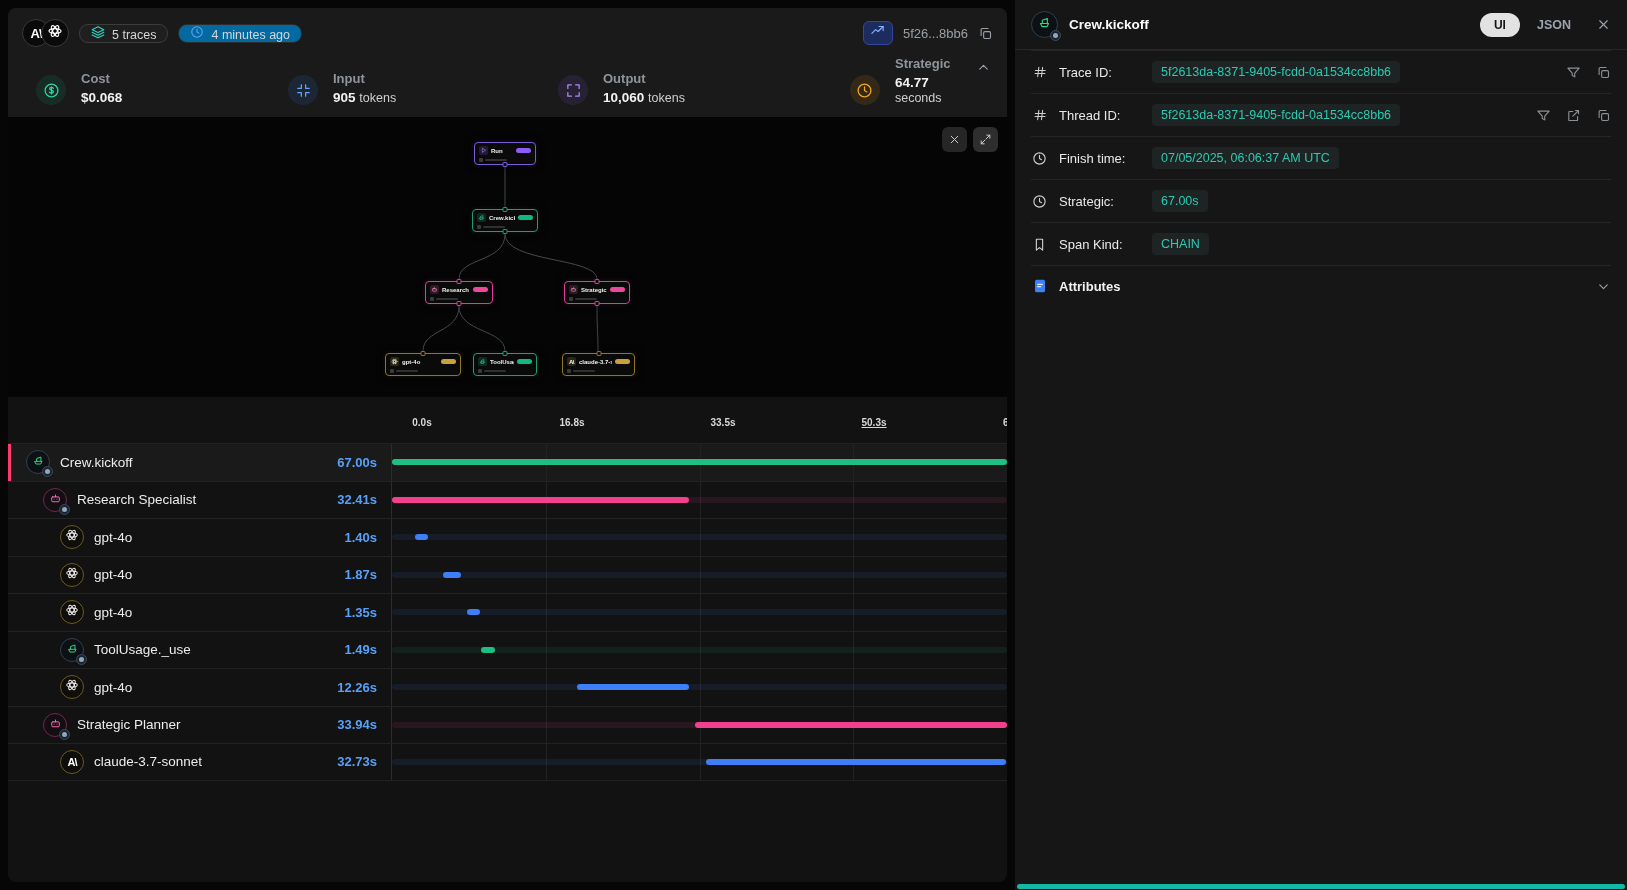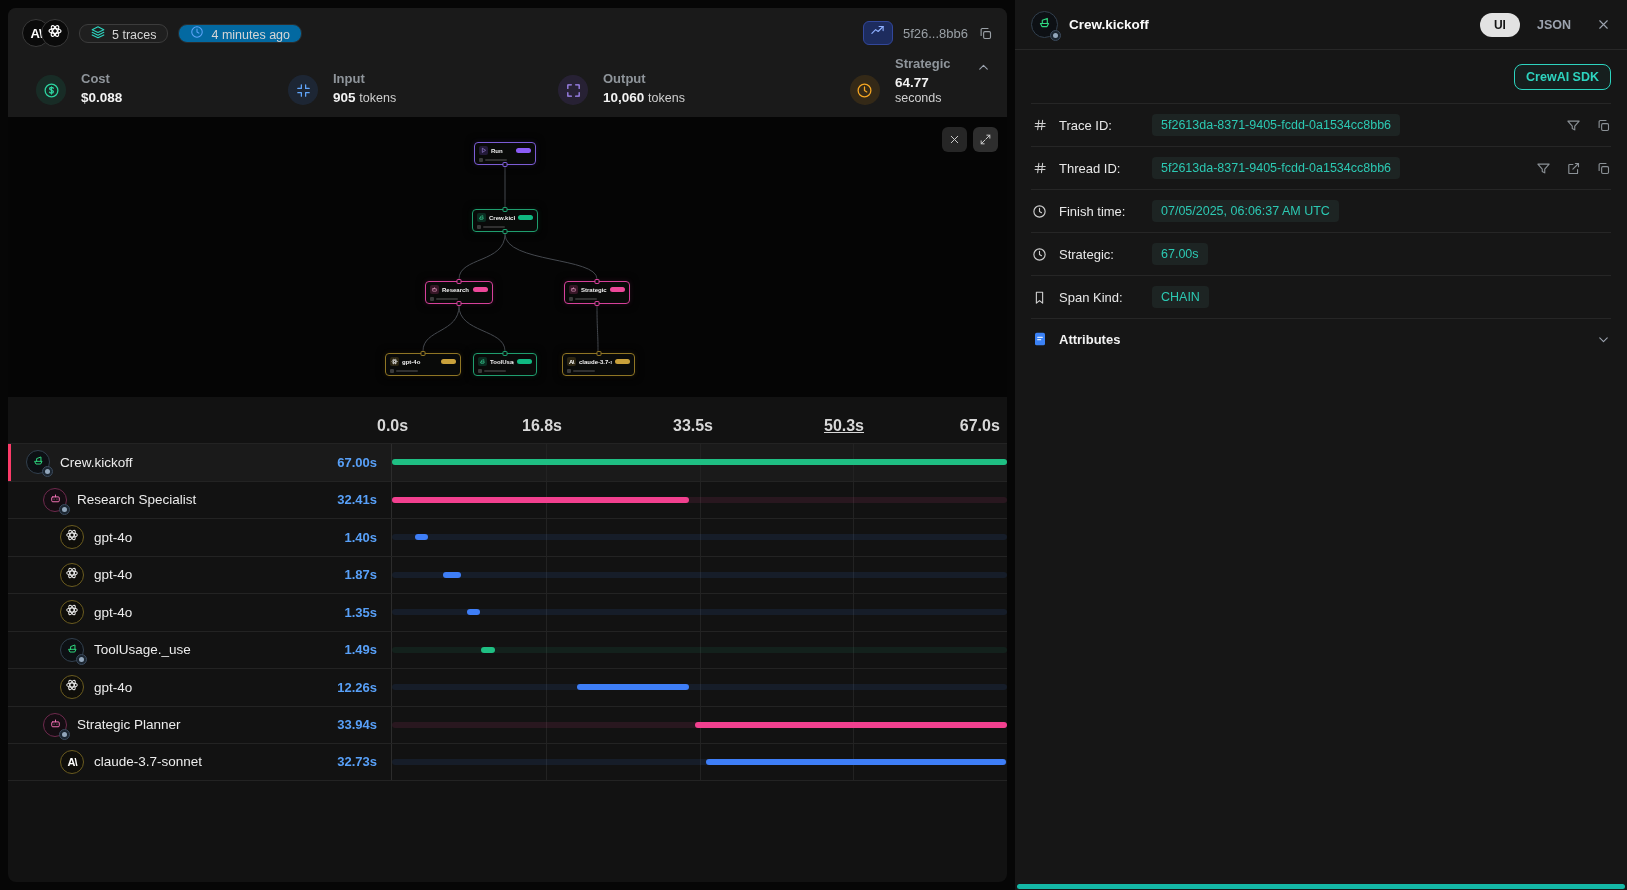--- a/index.html
+++ b/index.html
@@ -50,21 +50,21 @@
   .handle.top { top:-3px; } .handle.bot { bottom:-3px; }
   .graph-controls { position:absolute; right:9px; top:10px; display:flex; gap:6px; }
   .gc-btn { width:25px; height:25px; border-radius:6px; background:#2e2e2e; color:#cfcfcf;
     display:flex; align-items:center; justify-content:center; cursor:pointer; }
   .gc-btn.darker { background:#262626; }
 
   
   .waterfall { margin-top:10px; }
   .axis { height:36px; position:relative; }
   .axis-ticks { position:absolute; left:383px; right:12px; top:10px; height:16px; }
-  .tick-label { position:absolute; transform:translateX(-50%); font-size:16px; font-weight:bold; color:#d8d8d8; white-space:nowrap; }
+  .tick-label { position:absolute; transform:translateX(-50%); font-size:10px; font-weight:bold; color:#d8d8d8; white-space:nowrap;margin-left:30px; }
   .tick-label.first { transform:translateX(-45%); }
   .tick-label.last  { transform:translateX(-88%); }
   .wrow { display:flex; align-items:stretch; height:37.5px; border-top:1px solid #232323; cursor:pointer; }
   .wrow:last-child { border-bottom:1px solid #232323; }
   .wrow.sel { background:rgba(255,255,255,0.035); box-shadow:inset 3px 0 0 #fb3b69; }
   .wlabel { width:383px; flex:none; display:flex; align-items:center; padding-right:14px; }
   .cicon { position:relative; width:24px; height:24px; border-radius:50%; background:#0d1014;
     border:1px solid #333; display:flex; align-items:center; justify-content:center; flex:none; }
   .cicon .alogo { color:#fff; font-weight:bold; font-size:11px; letter-spacing:-1px; }
   .cicon.b-crew { border-color:#32404e; }
@@ -160,21 +160,21 @@
       <div class="lp-stats" id="stats">
           <div class="stat">
             <div class="stat-ic" style="background:rgba(16,185,129,0.12);color:#2dd4a0">
               <svg width="17" height="17" viewBox="0 0 24 24" fill="none" stroke="currentColor" stroke-width="1.8" stroke-linecap="round" stroke-linejoin="round">
                 <circle cx="12" cy="12" r="9"></circle>
                 <path d="M12 7v10M14.6 8.8c-.6-.8-1.5-1.2-2.6-1.2-1.5 0-2.7.8-2.7 2 0 2.6 5.4 1.5 5.4 4.1 0 1.3-1.2 2-2.7 2-1.2 0-2.2-.5-2.9-1.4"></path>
               </svg>
             </div>
             <div>
               <div class="stat-label">Cost</div>
-              <div class="stat-value"><b>$0.088</b></div>
+              <div class="stat-value"><b>$0.068</b></div>
             </div>
           </div>
           <div class="stat">
             <div class="stat-ic" style="background:rgba(59,130,246,0.12);color:#60a5fa">
               <svg width="17" height="17" viewBox="0 0 24 24" fill="none" stroke="currentColor" stroke-width="1.8" stroke-linecap="round" stroke-linejoin="round">
                 <path d="M9 4v5H4M15 4v5h5M9 20v-5H4M15 20v-5h5"></path>
               </svg>
             </div>
             <div>
               <div class="stat-label">Input</div>
@@ -573,23 +573,20 @@
       <div class="spacer"></div>
       <div class="toggle-ui">UI</div>
       <div class="toggle-json">JSON</div>
       <span class="rp-close" id="rp-close-ic">
           <svg width="15" height="15" viewBox="0 0 24 24" fill="none" stroke="currentColor" stroke-width="1.8" stroke-linecap="round" stroke-linejoin="round">
             <path d="M6 6 18 18M18 6 6 18"></path>
           </svg>
         </span>
     </div>
     <div class="rp-body">
-      <div class="sdk-row">
-        <span class="sdk-badge">CrewAI SDK</span>
-      </div>
       <div id="kvrows">
           <div class="kv-row">
             <span class="kv-ic">
               <svg width="14" height="14" viewBox="0 0 24 24" fill="none" stroke="currentColor" stroke-width="1.8" stroke-linecap="round" stroke-linejoin="round">
                 <path d="M10 4 8 20M16.5 4l-2 16M4 9.5h17M3.5 14.5h17"></path>
               </svg>
             </span>
             <span class="kv-label">Trace ID:</span>
             <span class="kv-chip">5f2613da-8371-9405-fcdd-0a1534cc8bb6</span>
             <span class="kv-actions">

